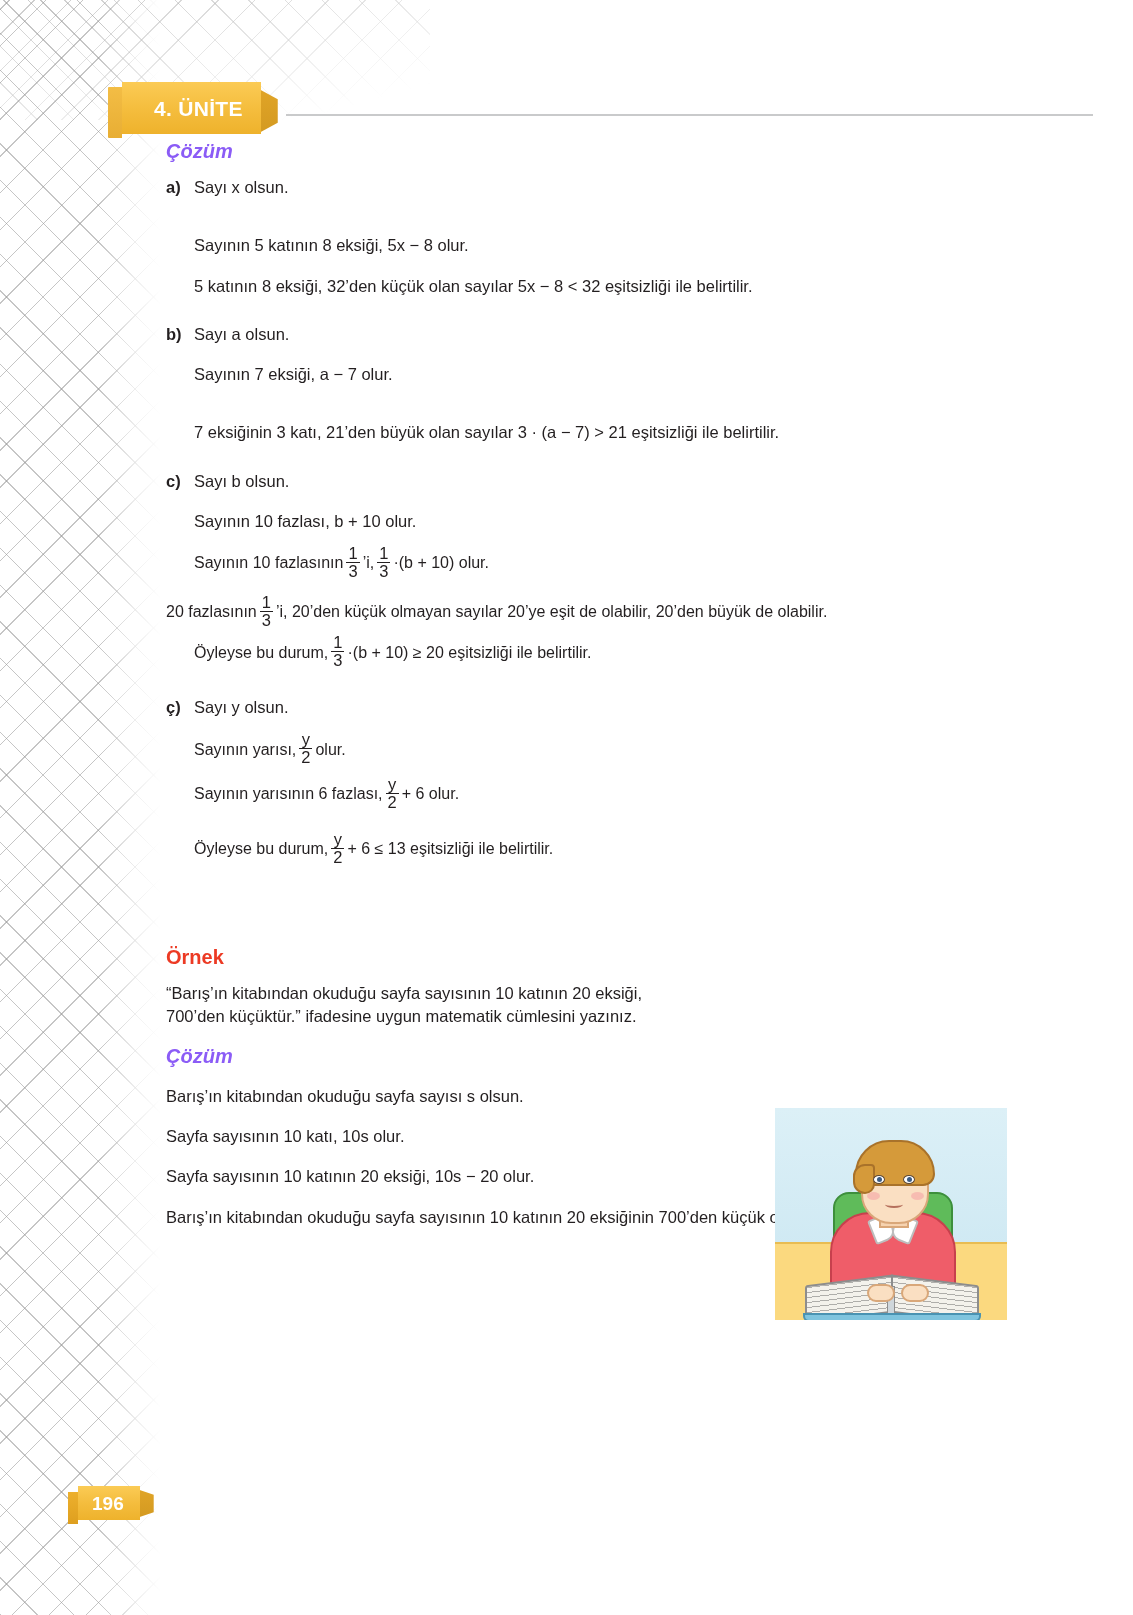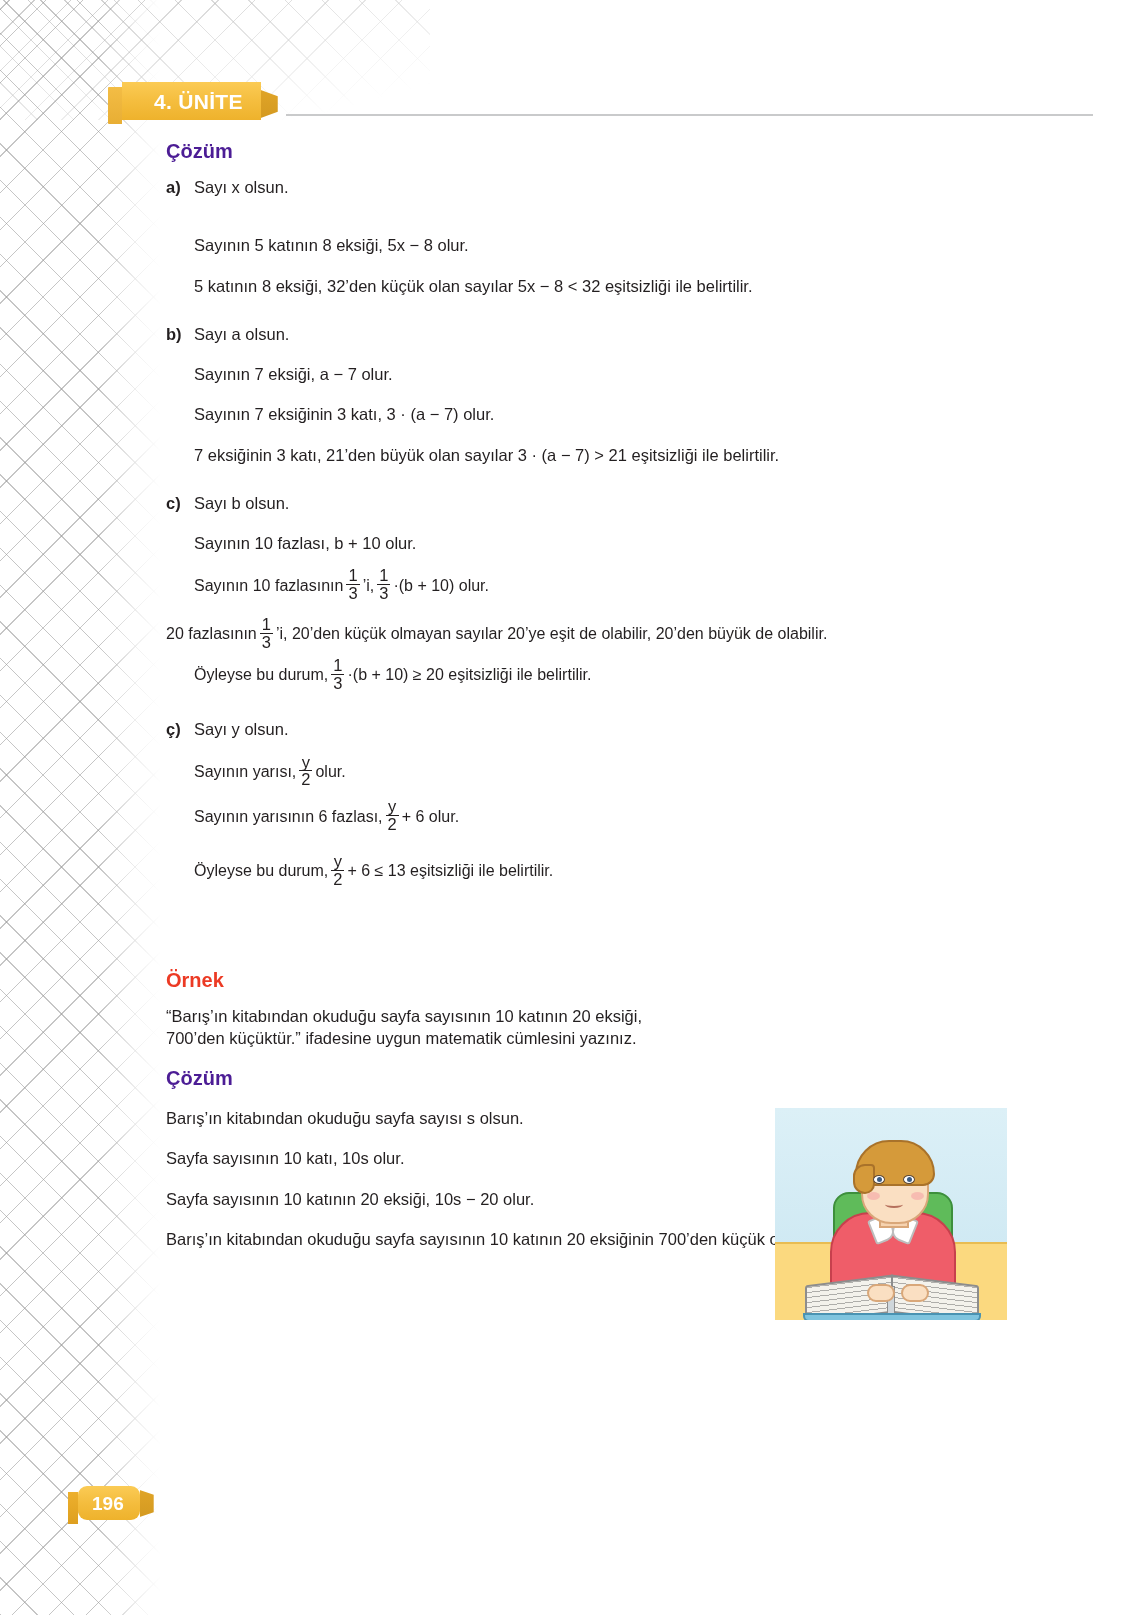--- a/index.html
+++ b/index.html
@@ -36,21 +36,21 @@
       repeating-linear-gradient(-45deg, rgba(150,150,150,.5) 0 1px, rgba(255,255,255,0) 1px 26px);
     -webkit-mask-image: linear-gradient(to bottom right, #000 0%, rgba(0,0,0,.35) 55%, rgba(0,0,0,0) 85%);
             mask-image: linear-gradient(to bottom right, #000 0%, rgba(0,0,0,.35) 55%, rgba(0,0,0,0) 85%);
     pointer-events: none;
   }
 
   
   #unit-header {
     position: absolute;
     left: 108px; top: 82px;
-    height: 38px;
+    height: 52px;
     display: flex;
     align-items: stretch;
     z-index: 5;
     border-radius: 10px;
   }
   .ribbon-tail-left {
     width: 14px;
     background: linear-gradient(180deg, #f3bd45 0%, #e8ae34 100%);
     margin-top: 5px;
     margin-bottom: -4px;
@@ -89,21 +89,21 @@
     left: 166px;
     top: 140px;
     width: 860px;
   }
 
   .section-title {
     font-size: 20px;
     font-weight: bold;
     line-height: 1.1;
   }
-  .title-cozum { color: #4c1d95; }
+  .title-cozum { color: #8b5cf6; font-style: italic; }
   .title-ornek { color: #ec3a24; }
 
   .row {
     display: flex;
     align-items: flex-start;
     font-size: 16.5px;
     line-height: 1.35;
   }
   .marker {
     width: 28px;
@@ -184,21 +184,20 @@
     margin-top: 6px; margin-bottom: -4px;
   }
   .tab-main {
     background: linear-gradient(180deg,#fbcb55 0%, #f4bd3e 50%, #eeb22c 100%);
     color: #ffffff;
     font-size: 19px;
     font-weight: bold;
     display: flex; align-items: center;
     padding: 0 16px 0 14px;
     line-height: 1;
-    border-radius: 9px;
   }
   .tab-fold {
     width: 14px;
     background: linear-gradient(180deg,#e0a427 0%, #d49a21 100%);
     margin-top: 4px; margin-bottom: 3px;
     clip-path: polygon(0 0, 100% 18%, 100% 82%, 0 100%);
   }
 
   .sp6 { height: 6px; } .sp10 { height: 10px; } .sp14 { height: 14px; }
   .sp18 { height: 18px; } .sp26 { height: 26px; } .sp40 { height: 40px; }
@@ -234,21 +233,20 @@
 
   <div class="sp26"></div>
 
   <div class="row">
     <div class="marker">b)</div>
     <div class="body-line">Sayı a olsun.</div>
   </div>
   <div class="sp18"></div>
   <div class="body-line indent">Sayının 7 eksiği, a − 7 olur.</div>
   <div class="sp18"></div>
-  <div class="body-line indent">Sayının 7 eksiğinin 3 katı, 3 · (a − 7) olur.</div>
   <div class="sp18"></div>
   <div class="body-line indent">7 eksiğinin 3 katı, 21’den büyük olan sayılar 3 · (a − 7) &gt; 21 eşitsizliği ile belirtilir.</div>
 
   <div class="sp26"></div>
 
   <div class="row">
     <div class="marker">c)</div>
     <div class="body-line">Sayı b olsun.</div>
   </div>
   <div class="sp18"></div>

